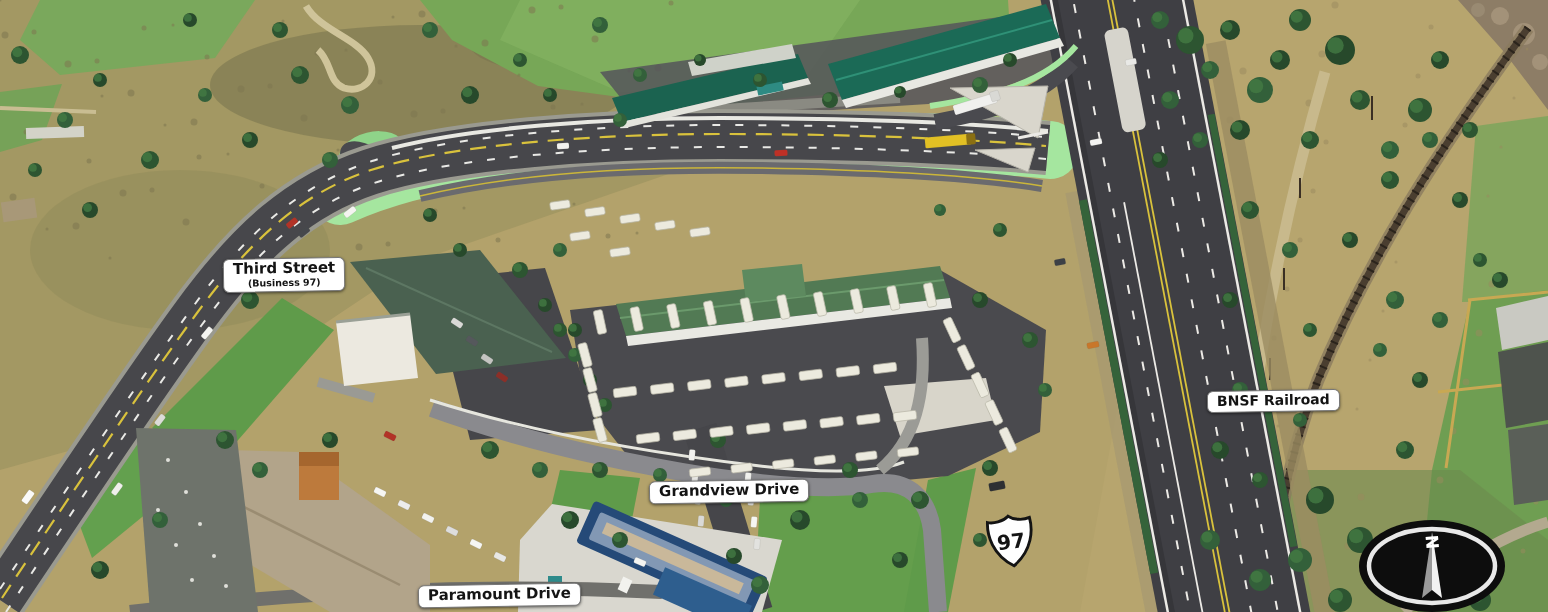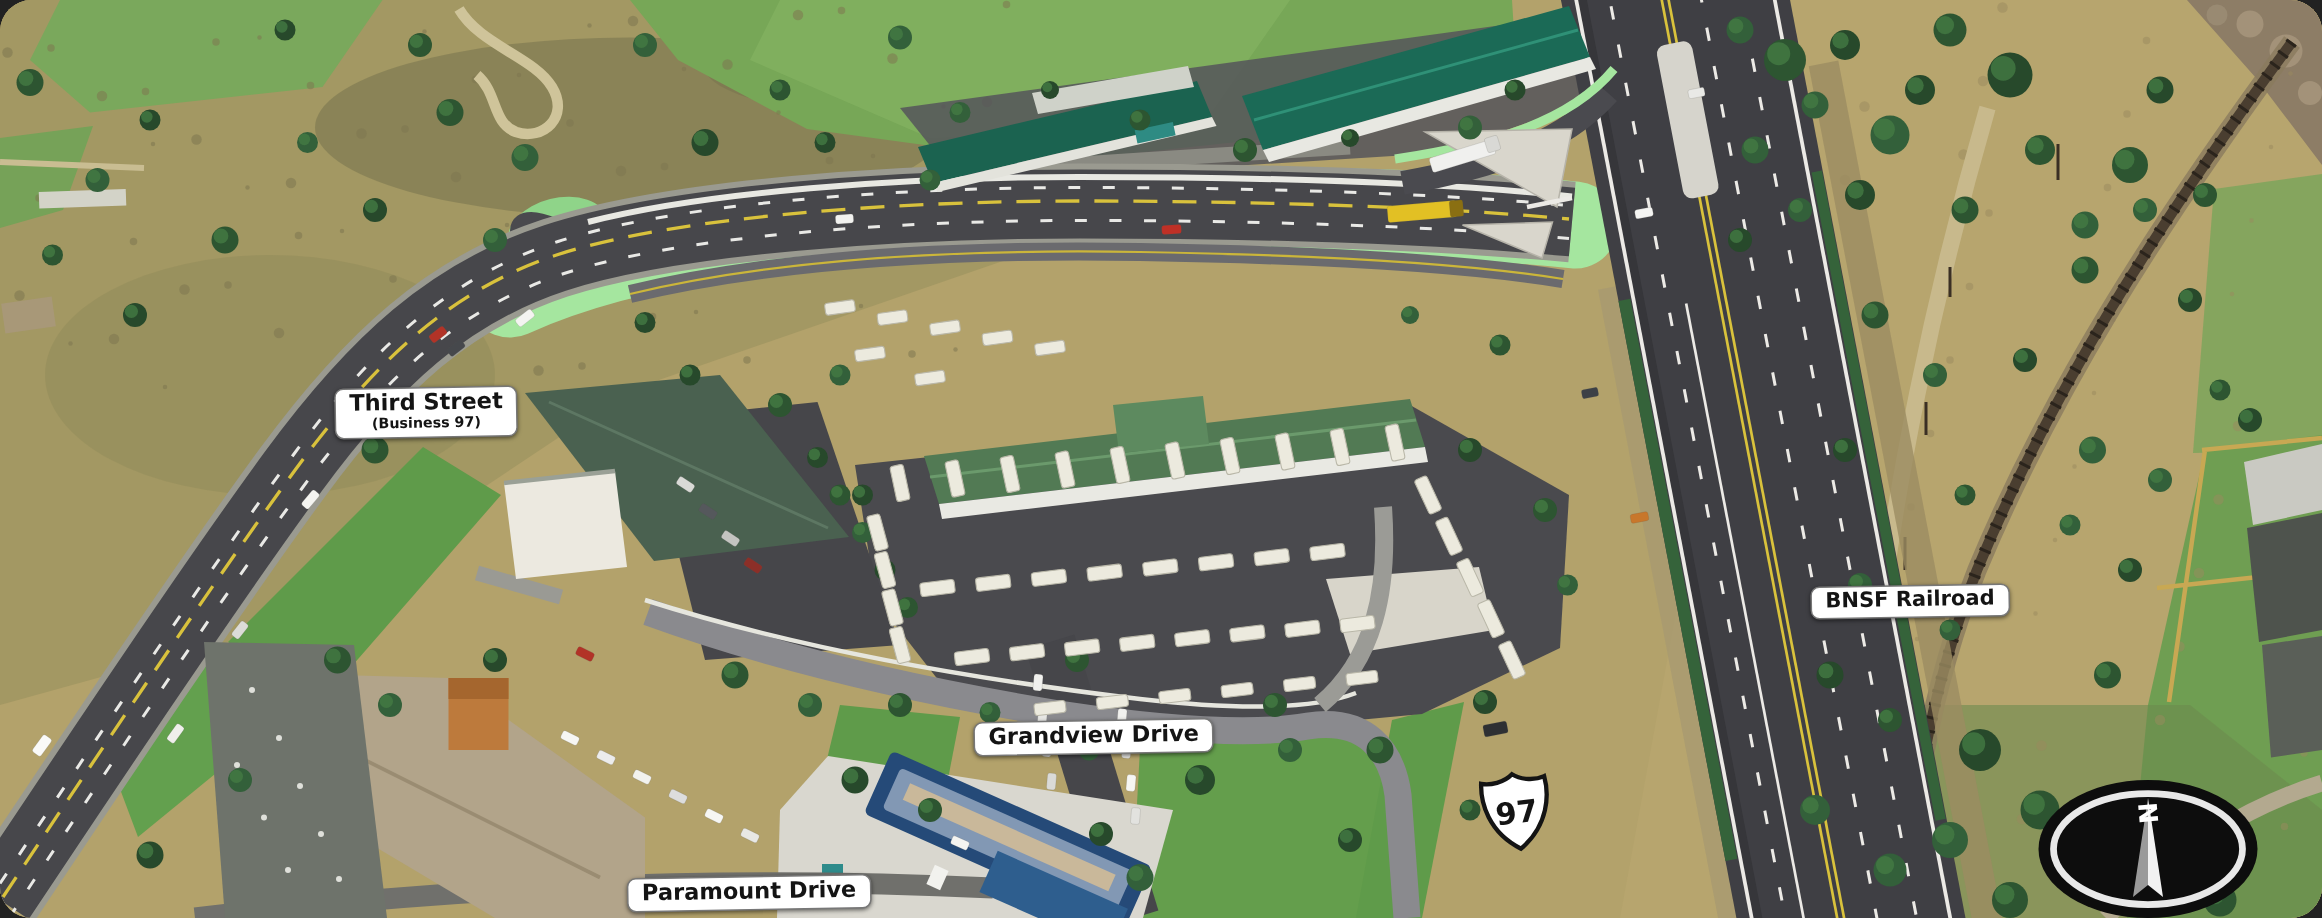--- a/index.html
+++ b/index.html
@@ -1,17 +1,17 @@
 <!DOCTYPE html>
 <html style="--scrub-tan: #b3a26b; --grass-green: #77a757; --asphalt-new: #3f3f44; --asphalt-old: #5a5a5e; --new-road-edge-green: #a5e69f; --highway-hedge-green: #35633a; --teal-roof: #1b6a56; --rv-building-roof: #527a54; --gas-canopy-blue: #254a78; --motel-roof-tan: #b2a48a; --label-background: #ffffff; --label-text: #141414;"><head>
 <meta charset="utf-8">
 <style>
   html,body{margin:0;padding:0;background:#222;}
   #stage{position:relative;width:1548px;height:612px;overflow:hidden;
-         font-family:"DejaVu Sans",sans-serif;background:#b3a26b;border-radius:21px;}
+         font-family:"DejaVu Sans",sans-serif;background:#b3a26b;}
   #scene{position:absolute;left:0;top:0;}
   .map-label{position:absolute;background:var(--label-background,#ffffff);
     color:var(--label-text,#141414);border:1.5px solid #777;border-radius:6px;
     padding:2px 9px 3px;font-weight:bold;font-size:15px;line-height:1.05;
     white-space:nowrap;text-align:center;box-shadow:0 1px 3px rgba(0,0,0,.55);
     transform:rotate(-1deg);}
   .map-label .sub{display:block;font-size:9.5px;font-weight:bold;margin-top:1px;}
   #shield-wrap{position:absolute;left:986px;top:512px;width:50px;height:58px;
     transform:rotate(-7deg);}
   #compass-wrap{position:absolute;left:1356px;top:518px;width:152px;height:96px;}

